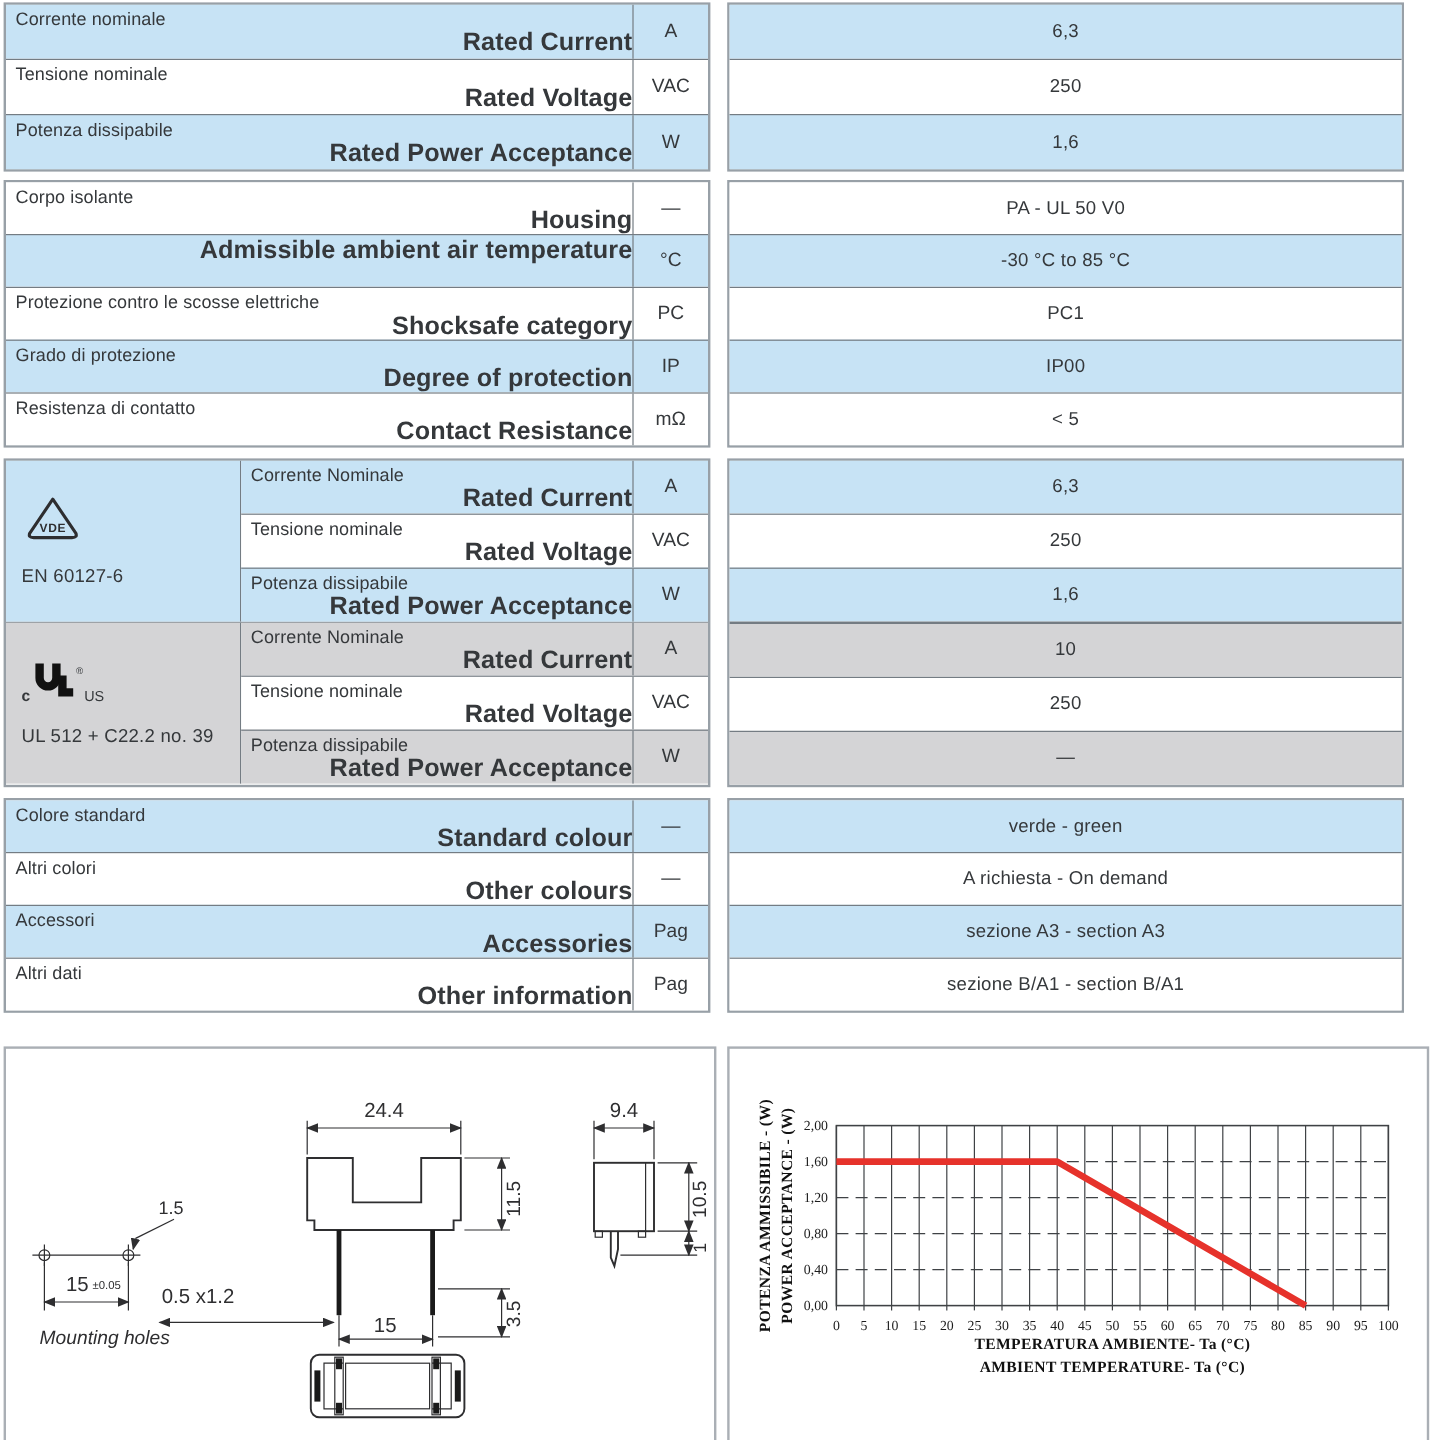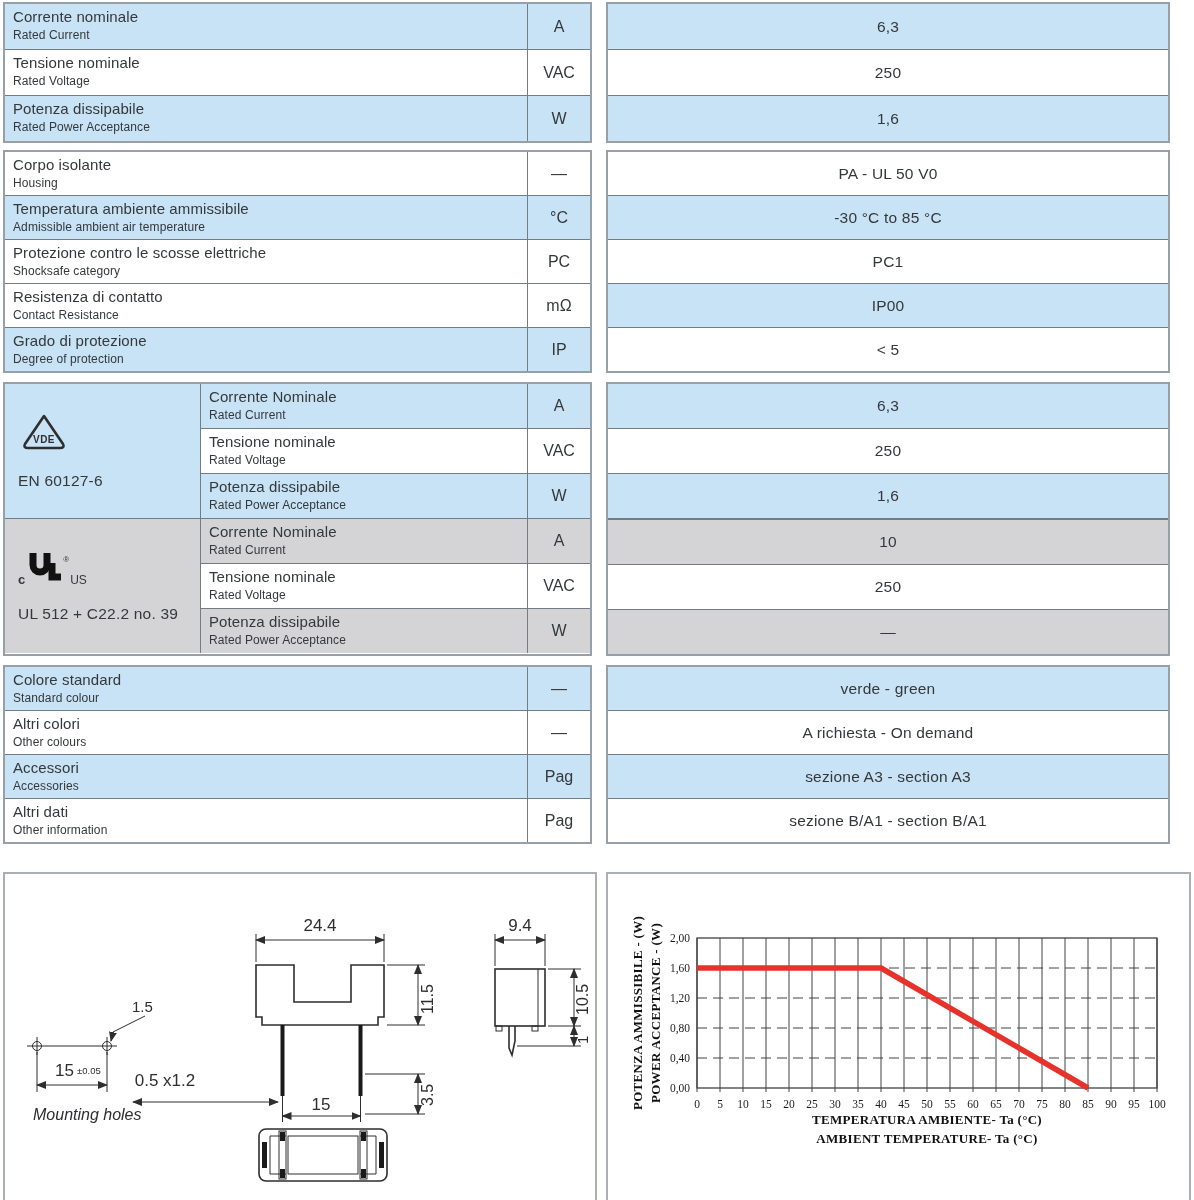--- a/index.html
+++ b/index.html
@@ -6,21 +6,21 @@
   body{width:1194px;height:1200px;position:relative;font-family:"Liberation Sans",sans-serif;color:#35383b;overflow:hidden;}
   .band{display:flex;margin-left:3px;}
   .mt2{margin-top:2px}.mt7{margin-top:7px}.mt9{margin-top:9px}.mt28{margin-top:28px}
   .ltbl{width:589px;border:2px solid #98a0a7;box-sizing:border-box;background:#fff;}
   .rtbl{width:564px;border:2px solid #98a0a7;box-sizing:border-box;margin-left:14px;background:#fff;}
   .row{display:flex;border-top:1px solid #747c83;}
   .row:first-child,.vrow:first-child,.t3block:first-child{border-top:none;}
   .h45{height:45px}.h43{height:43px}.h44{height:44px}
   .lc{flex:1;padding:3px 0 0 8px;overflow:hidden;}
   .it{font-size:15px;line-height:19px;letter-spacing:.1px;}
-  .en{font-size:12px;line-height:19px;font-weight:normal;letter-spacing:.1px;}
+  .en{font-size:21px;line-height:19px;font-weight:bold;letter-spacing:.1px;text-align:right;}
   .uc{width:62px;border-left:1px solid #747c83;display:flex;align-items:center;justify-content:center;font-size:16px;}
   .vrow{display:flex;align-items:center;justify-content:center;font-size:15.5px;border-top:1px solid #747c83;letter-spacing:.2px;}
   .bg-blue{background:#c7e3f5}.bg-white{background:#ffffff}.bg-gray{background:#d4d4d6}
   .t3block{display:flex;border-top:1px solid #747c83;}
   .certcol{width:196px;border-right:1px solid #747c83;box-sizing:border-box;display:flex;flex-direction:column;justify-content:center;padding-left:13px;}
   .t3rows{flex:1;display:flex;flex-direction:column;}
   .t3rows .row{border-top:1px solid #747c83;}
   .t3rows .row:first-child{border-top:none;}
   .std{font-size:15.5px;margin-top:20px;letter-spacing:.2px;}
   .ul-line{display:flex;align-items:flex-end;height:36px;}
@@ -76,45 +76,44 @@
   <div class="ltbl">
     <div class="row h43 bg-white">
       <div class="lc">
           <div class="it">Corpo isolante</div>
           <div class="en">Housing</div>
         </div>
       <div class="uc">—</div>
     </div>
     <div class="row h43 bg-blue">
       <div class="lc">
-          <div class="it">Temperatura ambiente ammissibile</div>
           <div class="en">Admissible ambient air temperature</div>
         </div>
       <div class="uc">°C</div>
     </div>
     <div class="row h43 bg-white">
       <div class="lc">
           <div class="it">Protezione contro le scosse elettriche</div>
           <div class="en">Shocksafe category</div>
         </div>
       <div class="uc">PC</div>
     </div>
+    <div class="row h43 bg-blue">
+      <div class="lc">
+          <div class="it">Grado di protezione</div>
+          <div class="en">Degree of protection</div>
+        </div>
+      <div class="uc">IP</div>
+    </div>
     <div class="row h43 bg-white">
       <div class="lc">
           <div class="it">Resistenza di contatto</div>
           <div class="en">Contact Resistance</div>
         </div>
       <div class="uc">mΩ</div>
-    </div>
-    <div class="row h43 bg-blue">
-      <div class="lc">
-          <div class="it">Grado di protezione</div>
-          <div class="en">Degree of protection</div>
-        </div>
-      <div class="uc">IP</div>
     </div>
   </div>
   <div class="rtbl">
     <div class="vrow h43 bg-white">PA - UL 50 V0</div>
     <div class="vrow h43 bg-blue">-30 °C to 85 °C</div>
     <div class="vrow h43 bg-white">PC1</div>
     <div class="vrow h43 bg-blue">IP00</div>
     <div class="vrow h43 bg-white">&lt; 5</div>
   </div>
 </div>

